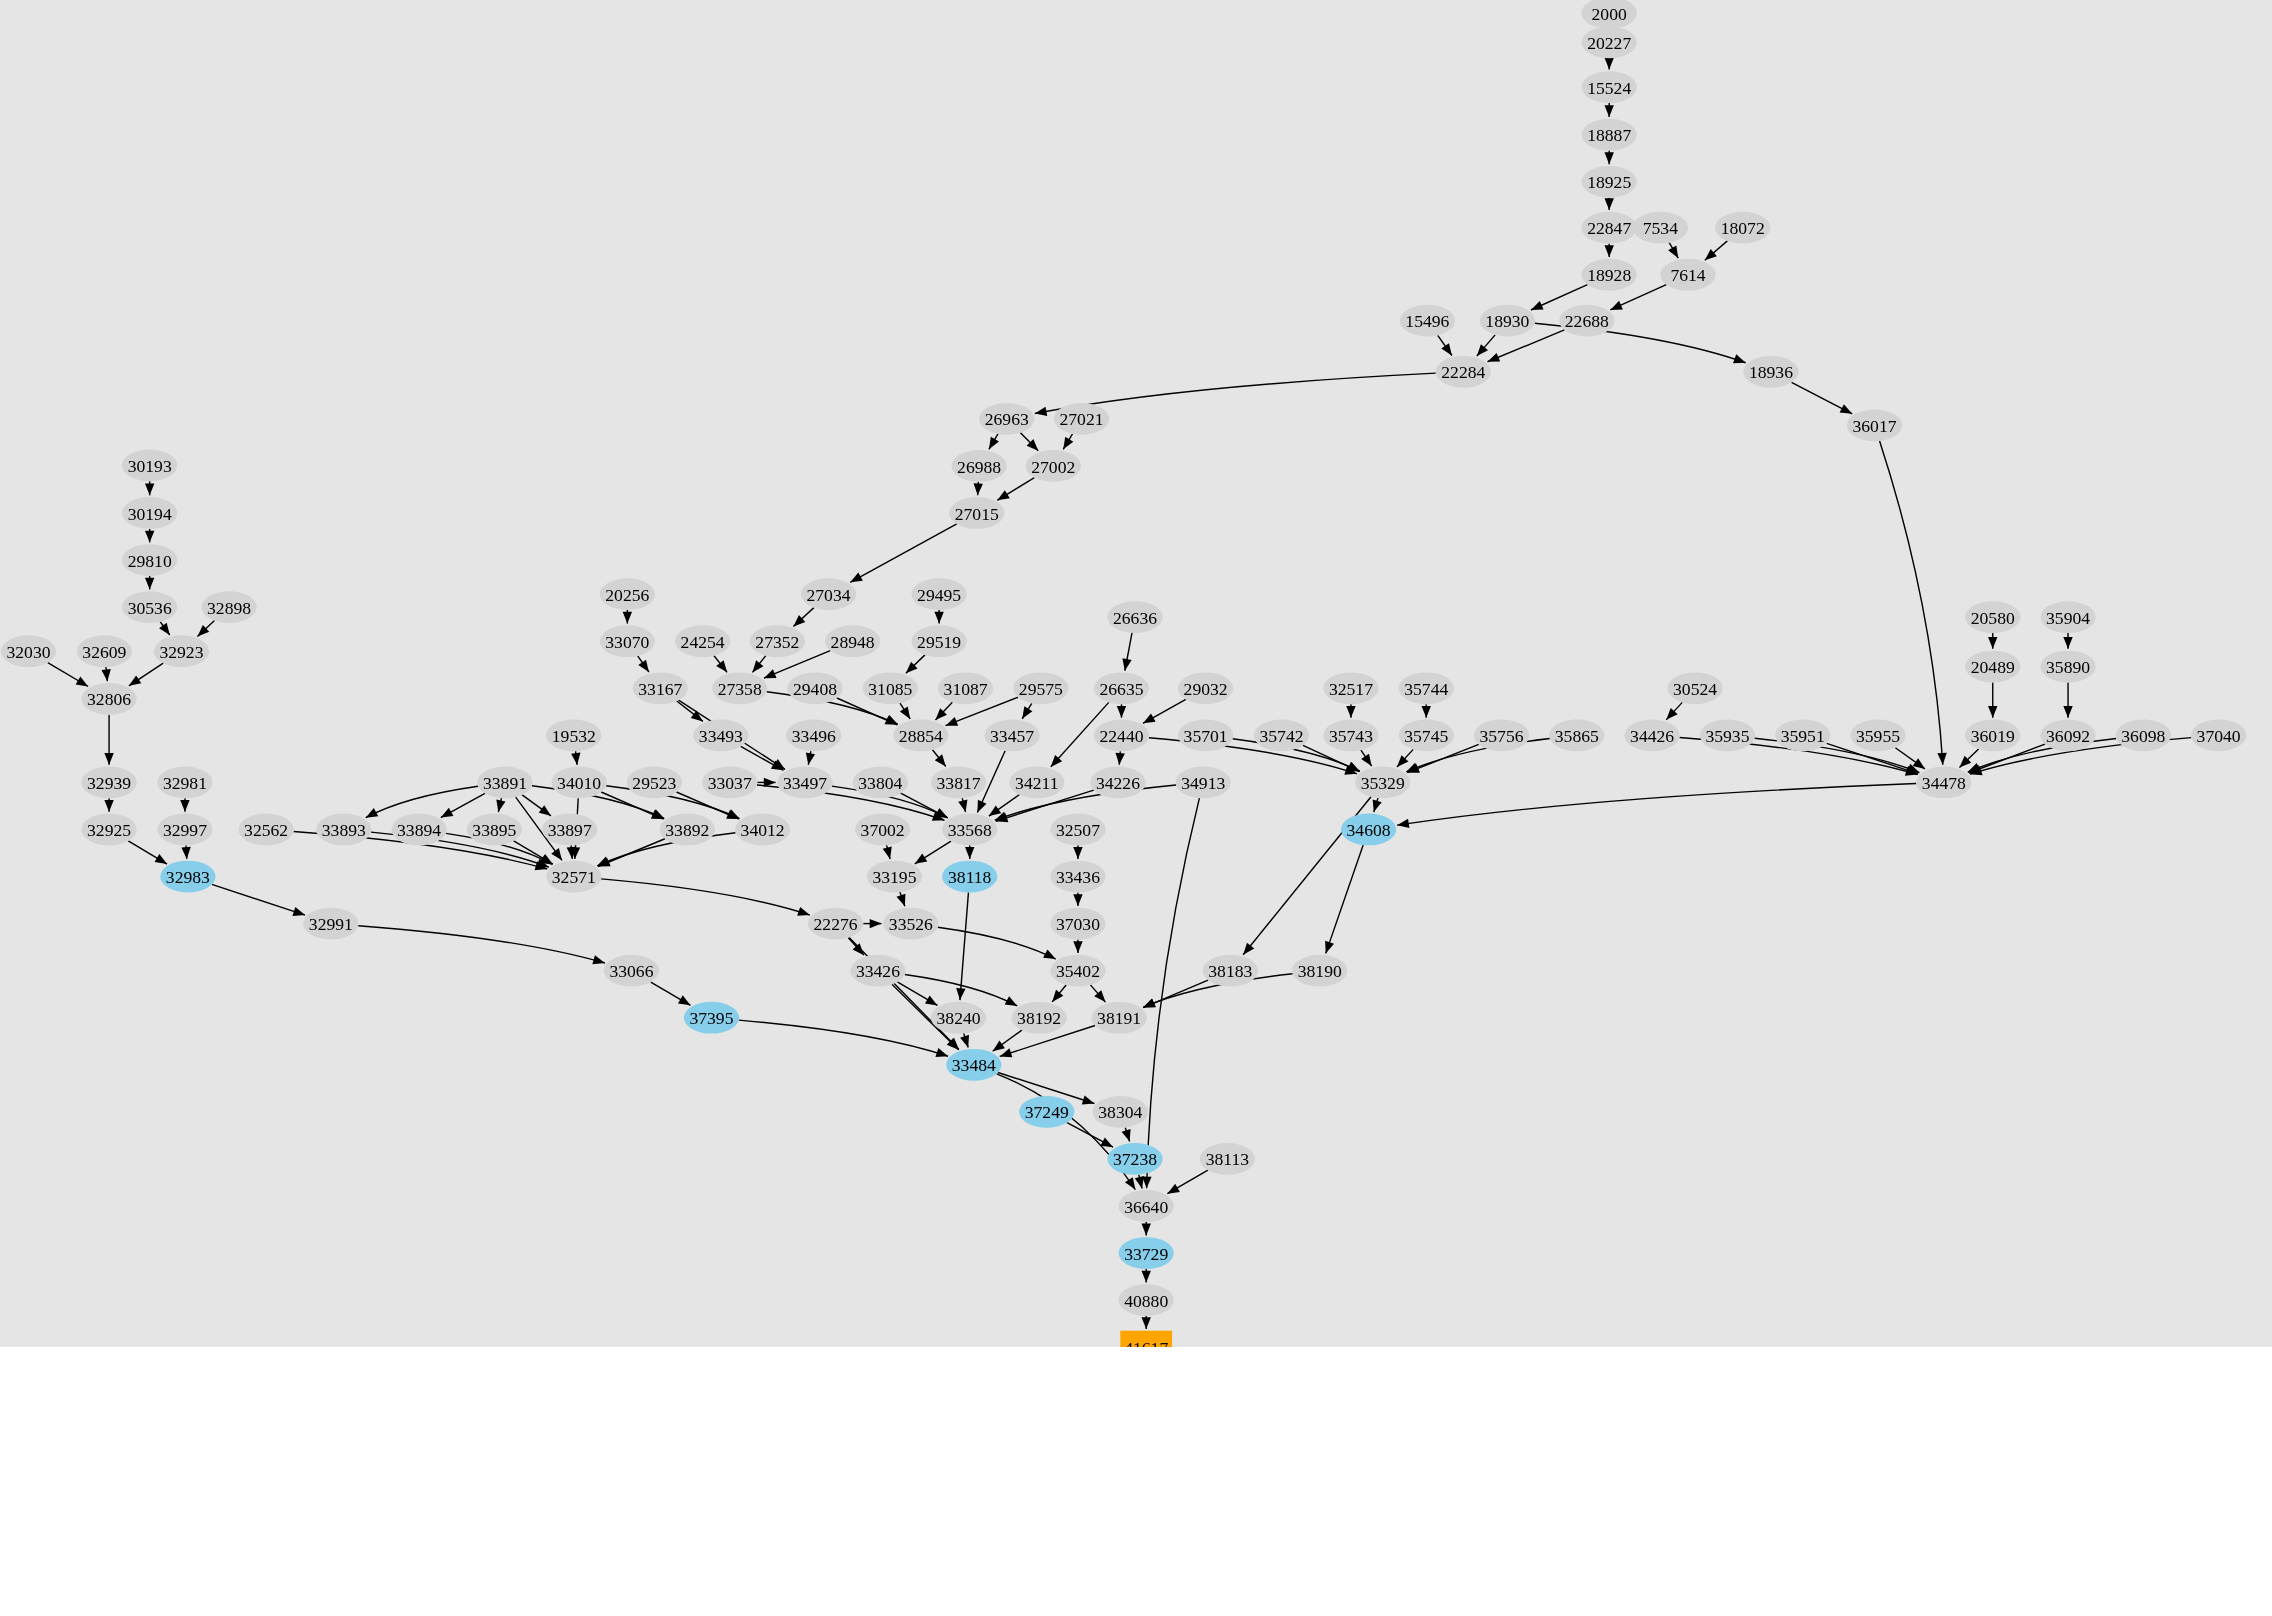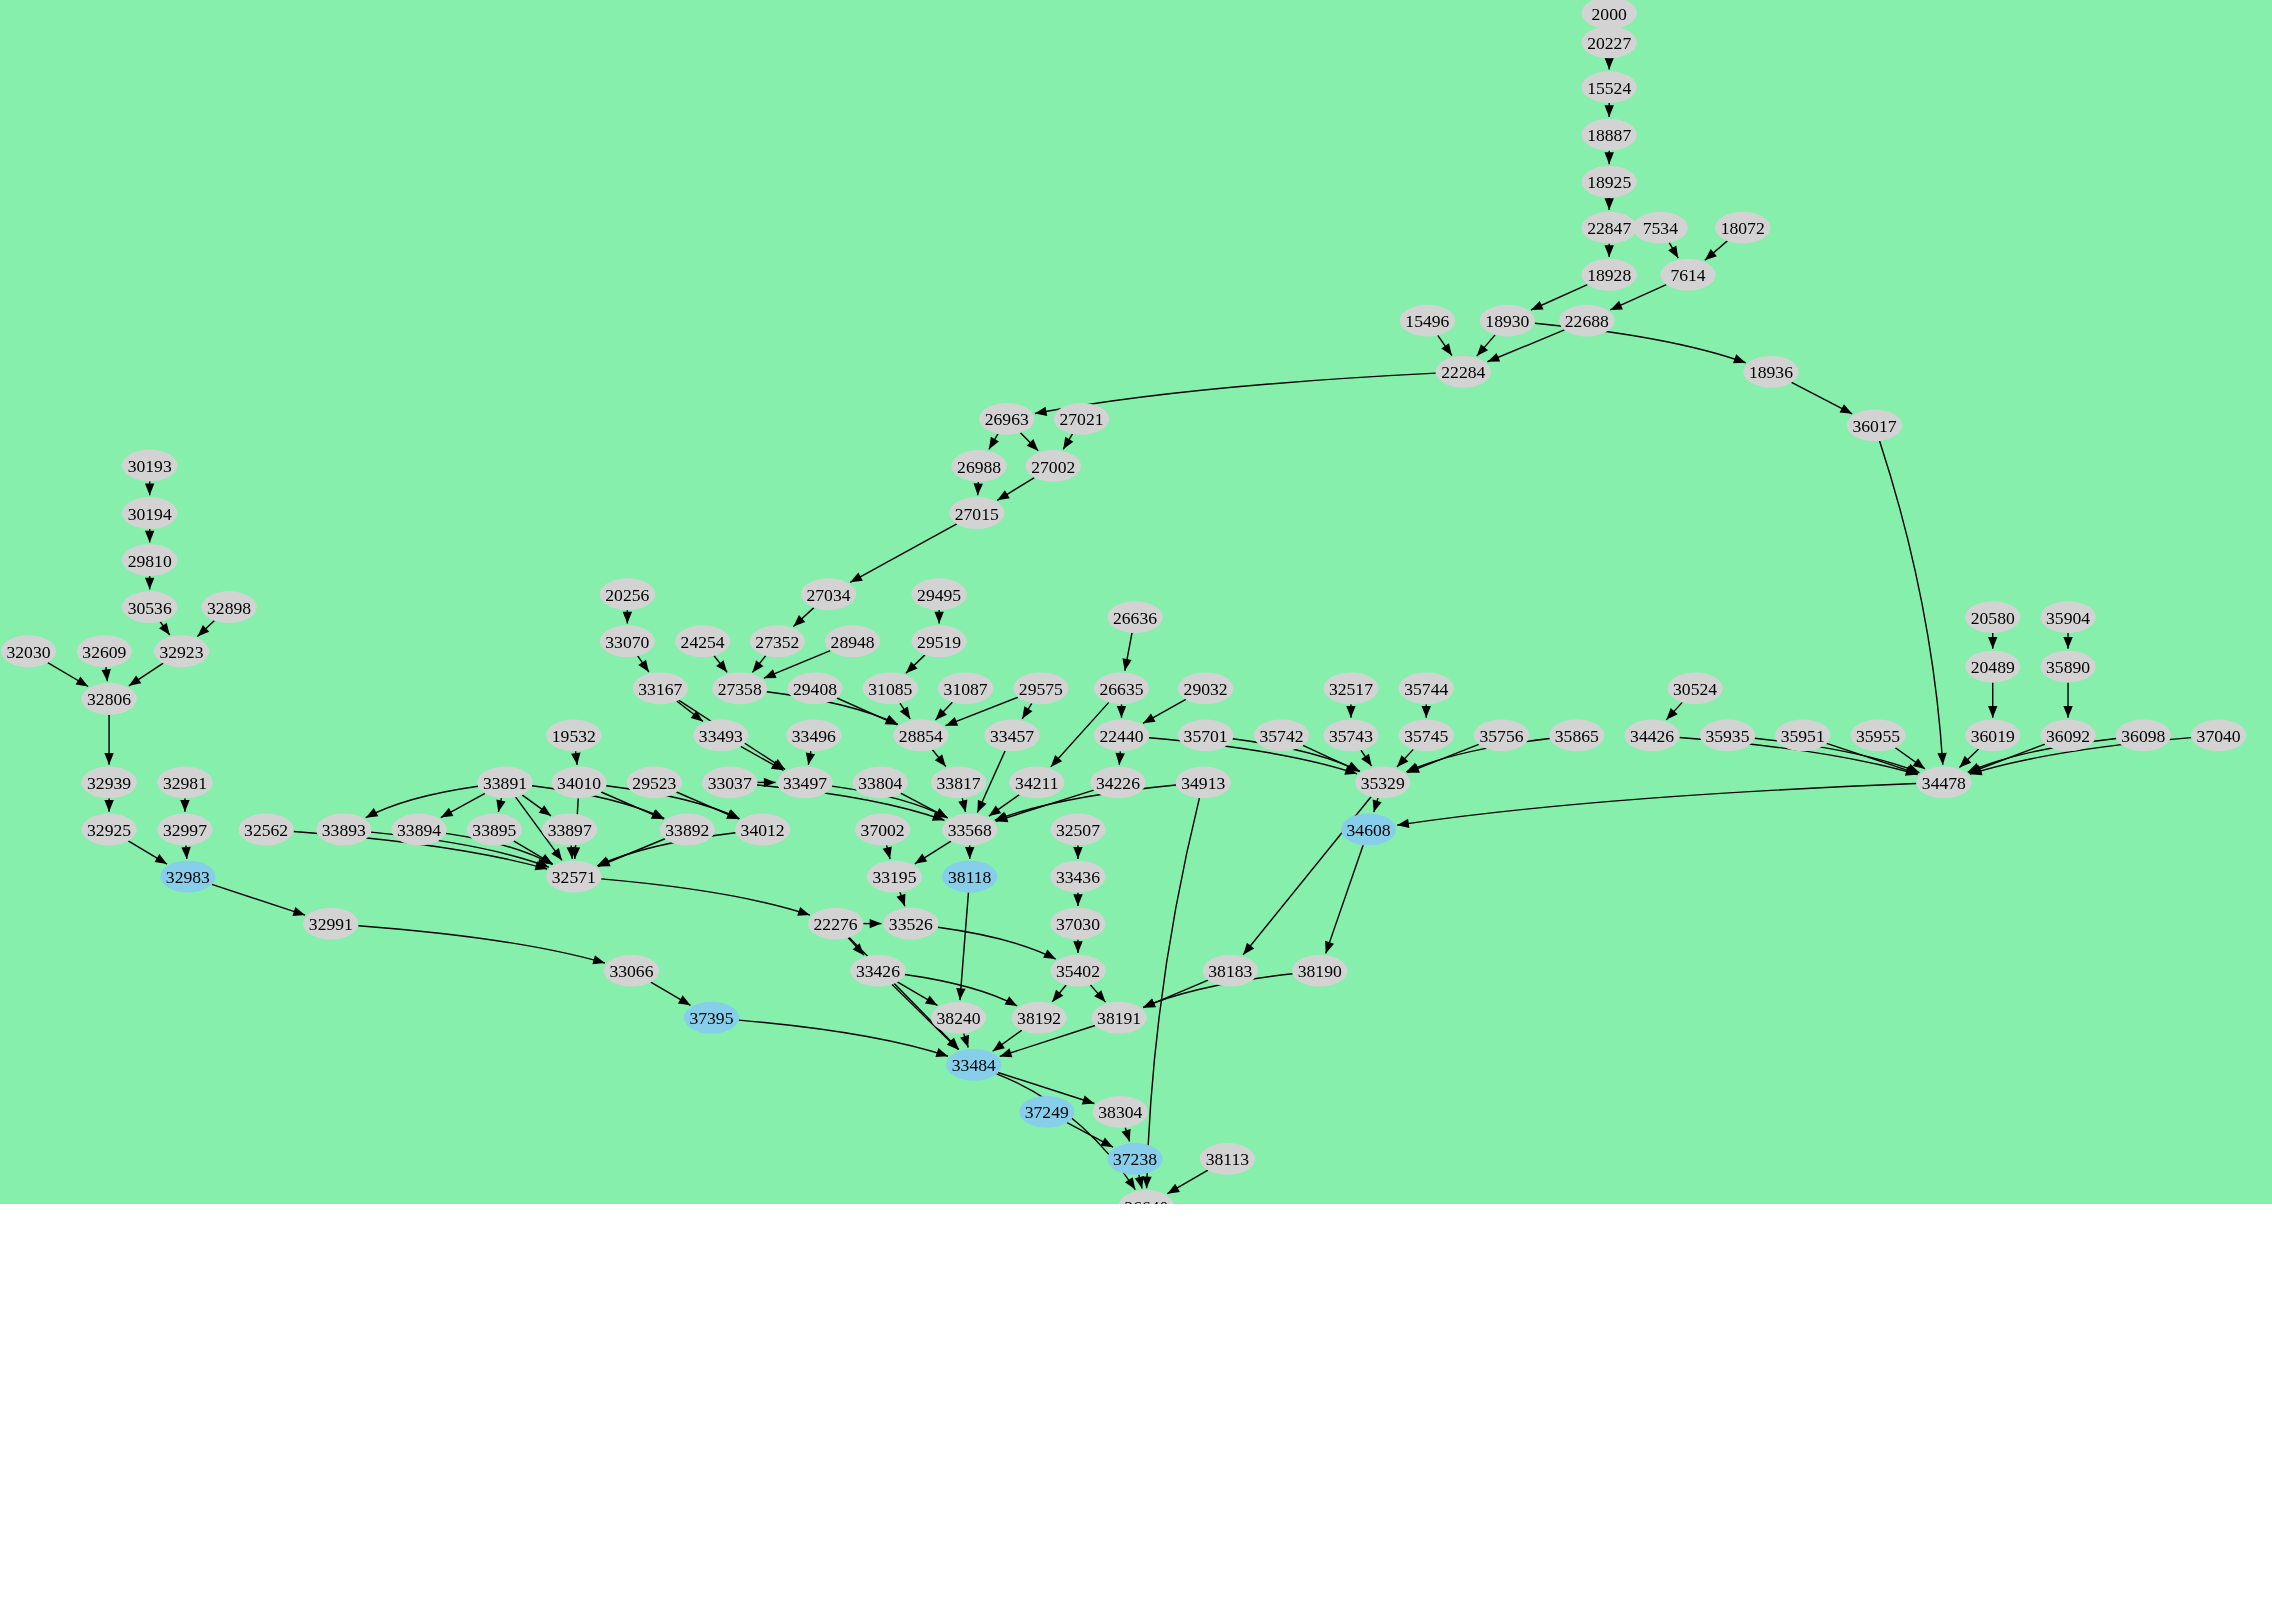--- a/index.html
+++ b/index.html
@@ -1,17 +1,17 @@
 <!DOCTYPE html>
 <html style="font-size:9.4px"><head>
 <meta charset="utf-8">
 <title>Dependency Graph</title>
 <style>
   html,body{margin:0;padding:0;background:#ffffff;}
-  #stage{position:relative;width:2273px;height:1204px;background:#86efac;
+  #stage{position:relative;width:2273px;height:1347px;background:#e5e5e5;
          font-family:"Liberation Serif", serif;}
   svg#graph{position:absolute;left:0;top:0;width:2273px;height:1616px;}
   .node-ell{stroke:none;}
   .node-label{font-family:"Liberation Serif", serif;font-size:30px;fill:#000000;
               text-anchor:middle;dominant-baseline:central;}
   .edge{fill:none;stroke:#000000;stroke-width:2.4px;}
   .arrowhead{fill:#000000;stroke:none;}
 </style>
 </head>
 <body>

